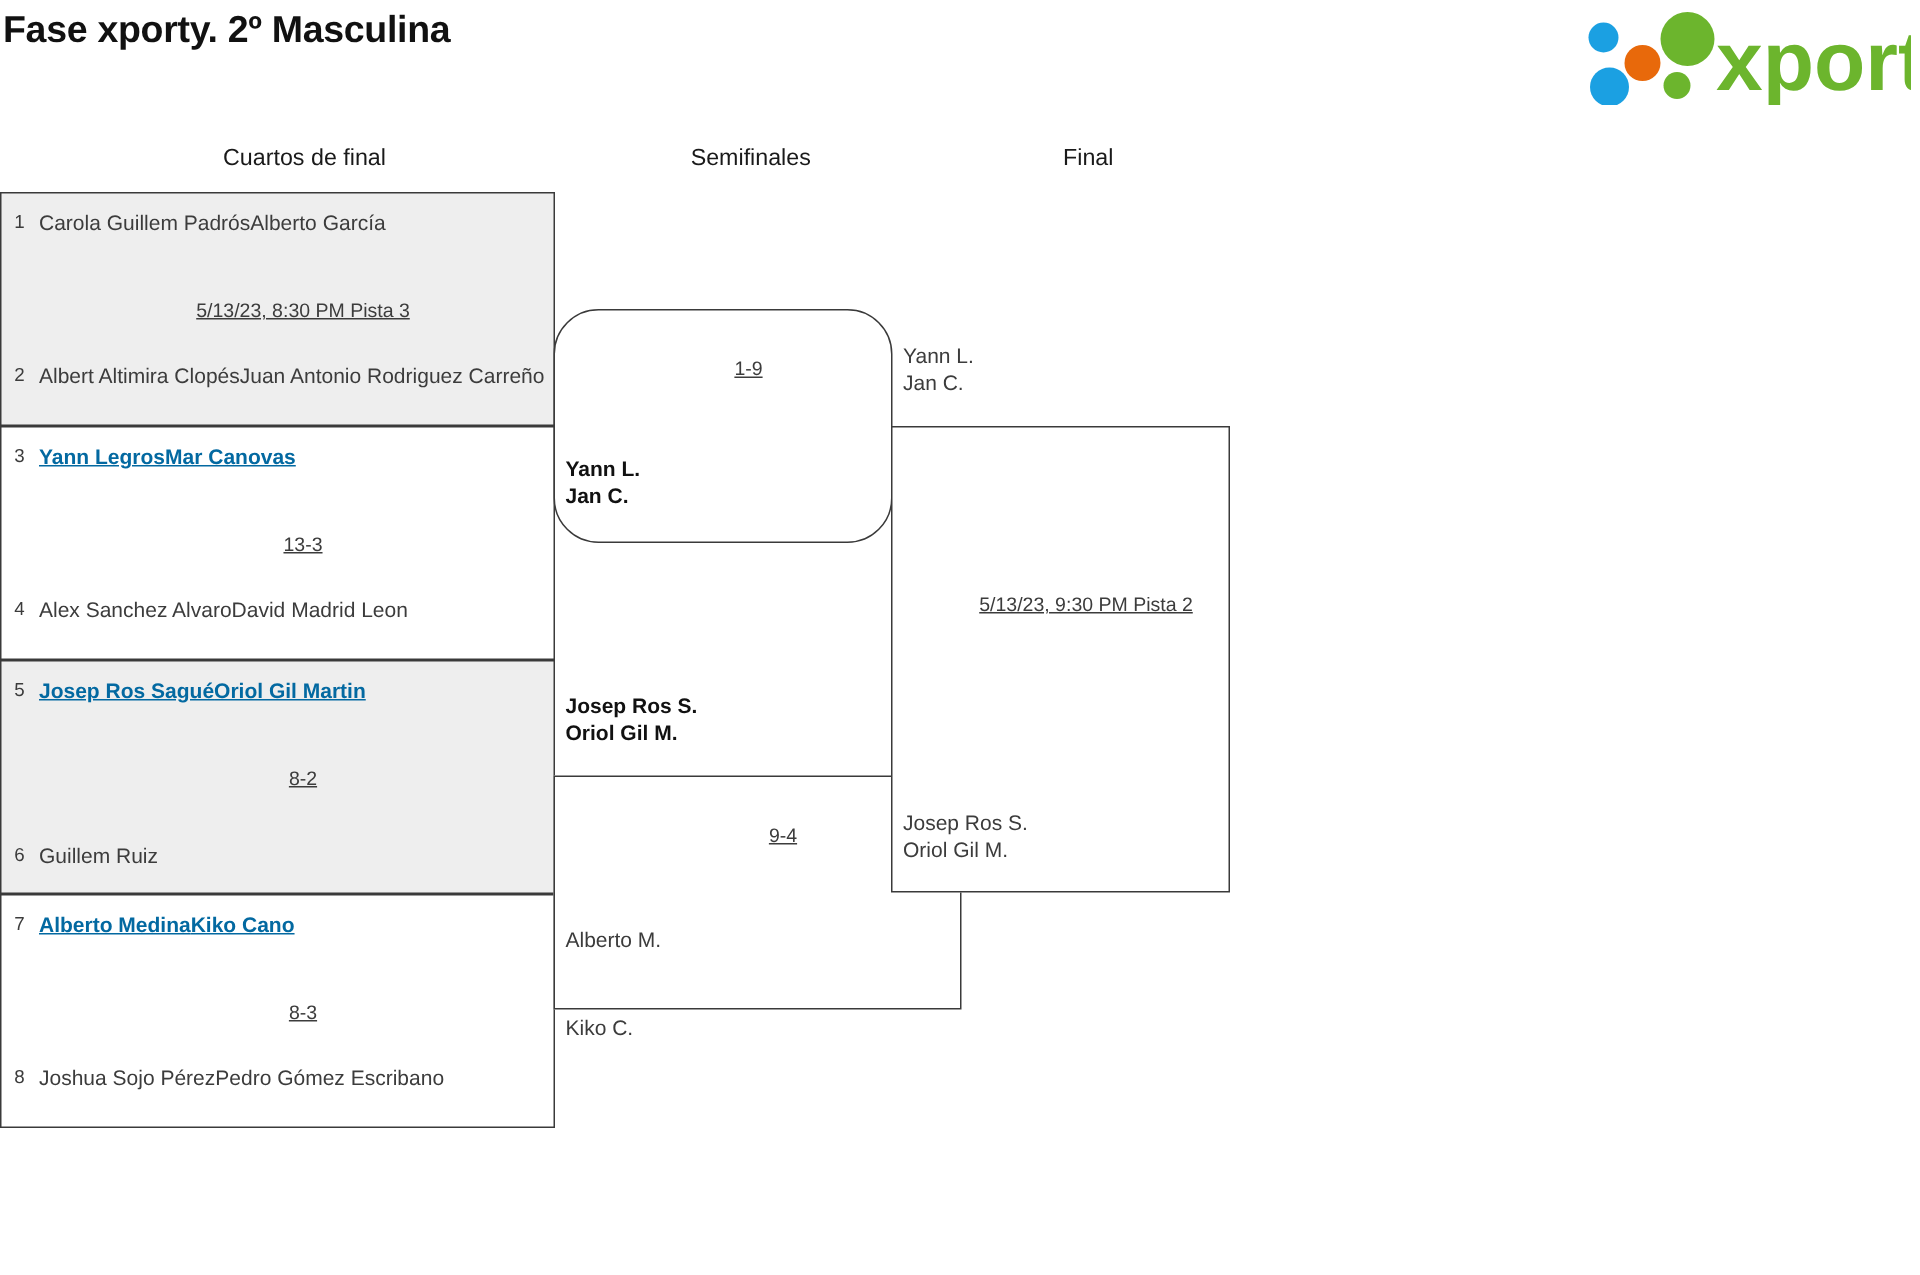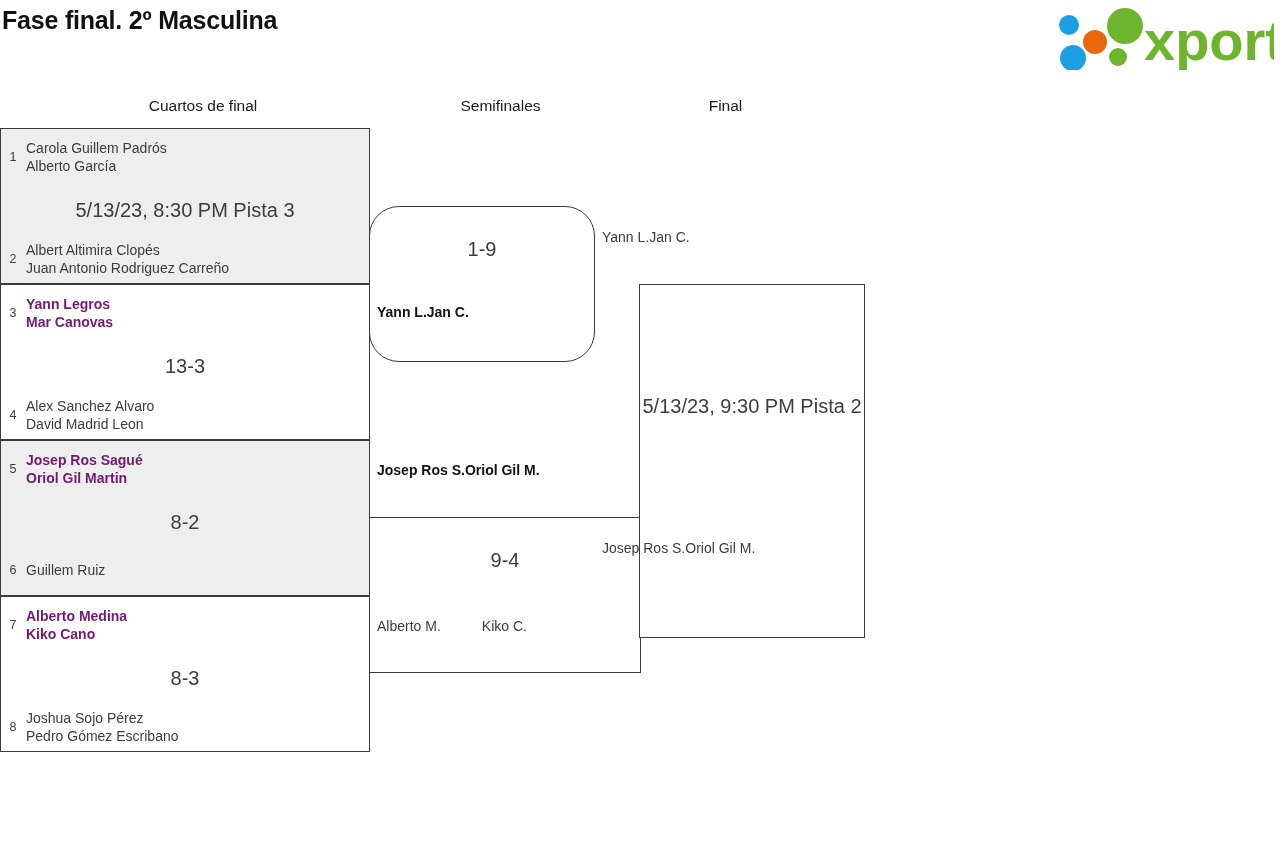--- a/index.html
+++ b/index.html
@@ -90,66 +90,68 @@
   .seed {
     flex: 0 0 auto;
     width: 12px;
     text-align: center;
     font-size: 12.5px;
     color: #3c3c3c;
     line-height: 14px;
   }
   .names {
     display: flex;
-    flex-direction: column;
+    flex-direction: row;
     line-height: 18px;
   }
   .names span {
     font-size: 14px;
     color: #3c3c3c;
     white-space: nowrap;
   }
   .competitor.winner .names span {
-    color: #701a75;
+    color: #0369a1;
     font-weight: 700;
+    text-decoration: underline;
   }
 
   .match-score {
     position: absolute;
-    left: 0;
+    left: 17px;
     width: 100%;
     text-align: center;
-    font-size: 20px;
-    color: #3c3c3c;
-    white-space: nowrap;
+    font-size: 13px;
+    color: #3c3c3c;
+    white-space: nowrap;
+    text-decoration: underline;
   }
   .match-score.schedule { color: #3c3c3c; }
 
   
   .advancer {
     position: absolute;
     display: flex;
-    flex-direction: row;
+    flex-direction: column;
     line-height: 18px;
     white-space: nowrap;
   }
   .advancer span {
     font-size: 14px;
     color: #3c3c3c;
   }
   .advancer.winner span {
     color: #111111;
     font-weight: 700;
   }
 </style>
 </head>
 <body>
 
 <div id="tournament-header">
-  <div class="title-line">Fase final. 2º Masculina</div>
+  <div class="title-line">Fase xporty. 2º Masculina</div>
 </div>
 
 <div id="brand-logo">
   <svg width="228" height="62" viewBox="0 0 228 62" xmlns="http://www.w3.org/2000/svg" aria-label="xporty">
     <g>
       <circle cx="23" cy="17" r="10" fill="#1ba0e2"></circle>
       <circle cx="27" cy="50" r="13" fill="#1ba0e2"></circle>
       <circle cx="49" cy="34" r="12" fill="#e8690b"></circle>
       <circle cx="79" cy="18" r="18" fill="#6cb52d"></circle>
       <circle cx="72" cy="49" r="9" fill="#6cb52d"></circle>
@@ -252,21 +254,21 @@
   </div>
   <div class="advancer" style="left:377px; top:617px;gap:41px;">
     <span>Alberto M.</span>
     <span>Kiko C.</span>
   </div>
 
   <div class="advancer" style="left:602px; top:228px;">
     <span>Yann L.</span>
     <span>Jan C.</span>
   </div>
-  <div class="match-box" style="left:594px; top:284px; width:226px; height:354px;margin-left:45px;">
+  <div class="match-box" style="left:594px; top:284px; width:226px; height:311px;">
     <div class="match-score schedule" style="top:110px;">5/13/23, 9:30 PM Pista 2</div>
   </div>
   <div class="advancer" style="left:602px; top:539px;">
     <span>Josep Ros S.</span>
     <span>Oriol Gil M.</span>
   </div>
 
 </div>
 
 </body></html>

